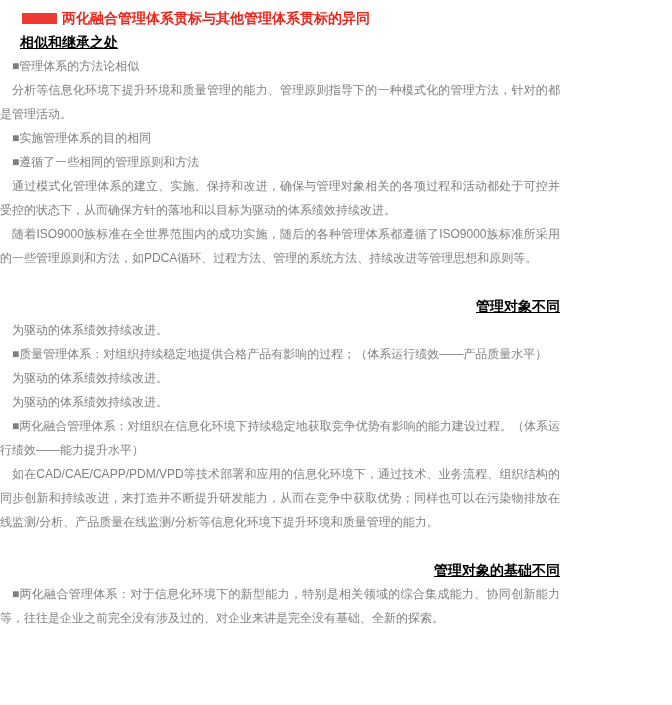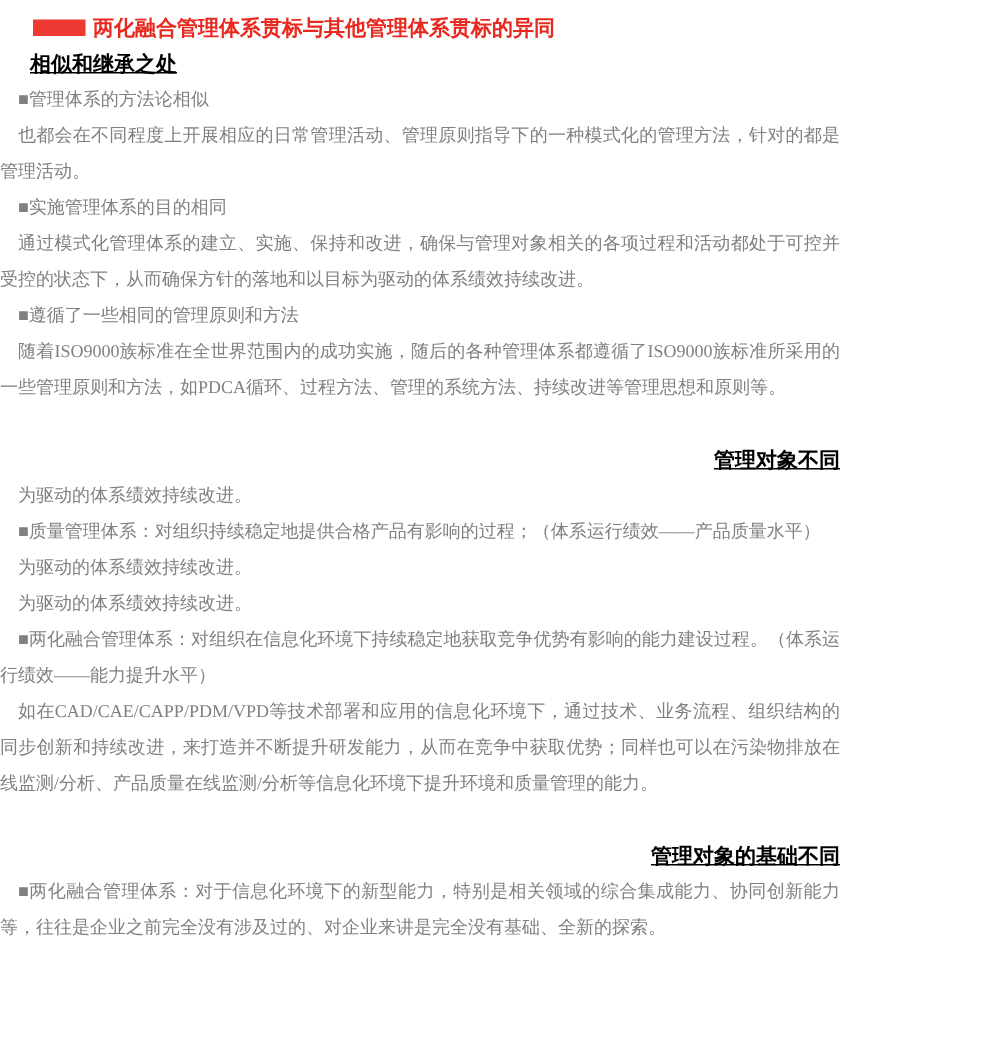--- a/index.html
+++ b/index.html
@@ -50,39 +50,38 @@
     text-align: right;
   }
   p.body {
     margin: 0;
     font-size: 12px;
     line-height: 24px;
     color: var(--body, #808080);
     text-indent: 12px;
     text-align: justify;
     text-justify: inter-ideograph;
-    font-family: Liberation Serif, serif;
   }
 </style>
 </head>
 <body>
 
 <div class="page">
 
   <div class="doc-title">
     <span class="red-bar"></span><span class="title-text">两化融合管理体系贯标与其他管理体系贯标的异同</span>
   </div>
 
   <section>
     <h2 class="sec-h">相似和继承之处</h2>
     <p class="body">■管理体系的方法论相似</p>
-    <p class="body">也都会在不同程度上开展相应的日常管理活动、管理原则指导下的一种模式化的管理方法，针对的都是管理活动。</p>
+    <p class="body">分析等信息化环境下提升环境和质量管理的能力、管理原则指导下的一种模式化的管理方法，针对的都是管理活动。</p>
     <p class="body">■实施管理体系的目的相同</p>
+    <p class="body">■遵循了一些相同的管理原则和方法</p>
     <p class="body">通过模式化管理体系的建立、实施、保持和改进，确保与管理对象相关的各项过程和活动都处于可控并受控的状态下，从而确保方针的落地和以目标为驱动的体系绩效持续改进。</p>
-    <p class="body">■遵循了一些相同的管理原则和方法</p>
     <p class="body">随着ISO9000族标准在全世界范围内的成功实施，随后的各种管理体系都遵循了ISO9000族标准所采用的一些管理原则和方法，如PDCA循环、过程方法、管理的系统方法、持续改进等管理思想和原则等。</p>
   </section>
 
   <section>
     <h2 class="sec-h gap">管理对象不同</h2>
     <p class="body">为驱动的体系绩效持续改进。</p>
     <p class="body">■质量管理体系：对组织持续稳定地提供合格产品有影响的过程；（体系运行绩效——产品质量水平）</p>
     <p class="body">为驱动的体系绩效持续改进。</p>
     <p class="body">为驱动的体系绩效持续改进。</p>
     <p class="body">■两化融合管理体系：对组织在信息化环境下持续稳定地获取竞争优势有影响的能力建设过程。（体系运行绩效——能力提升水平）</p>

